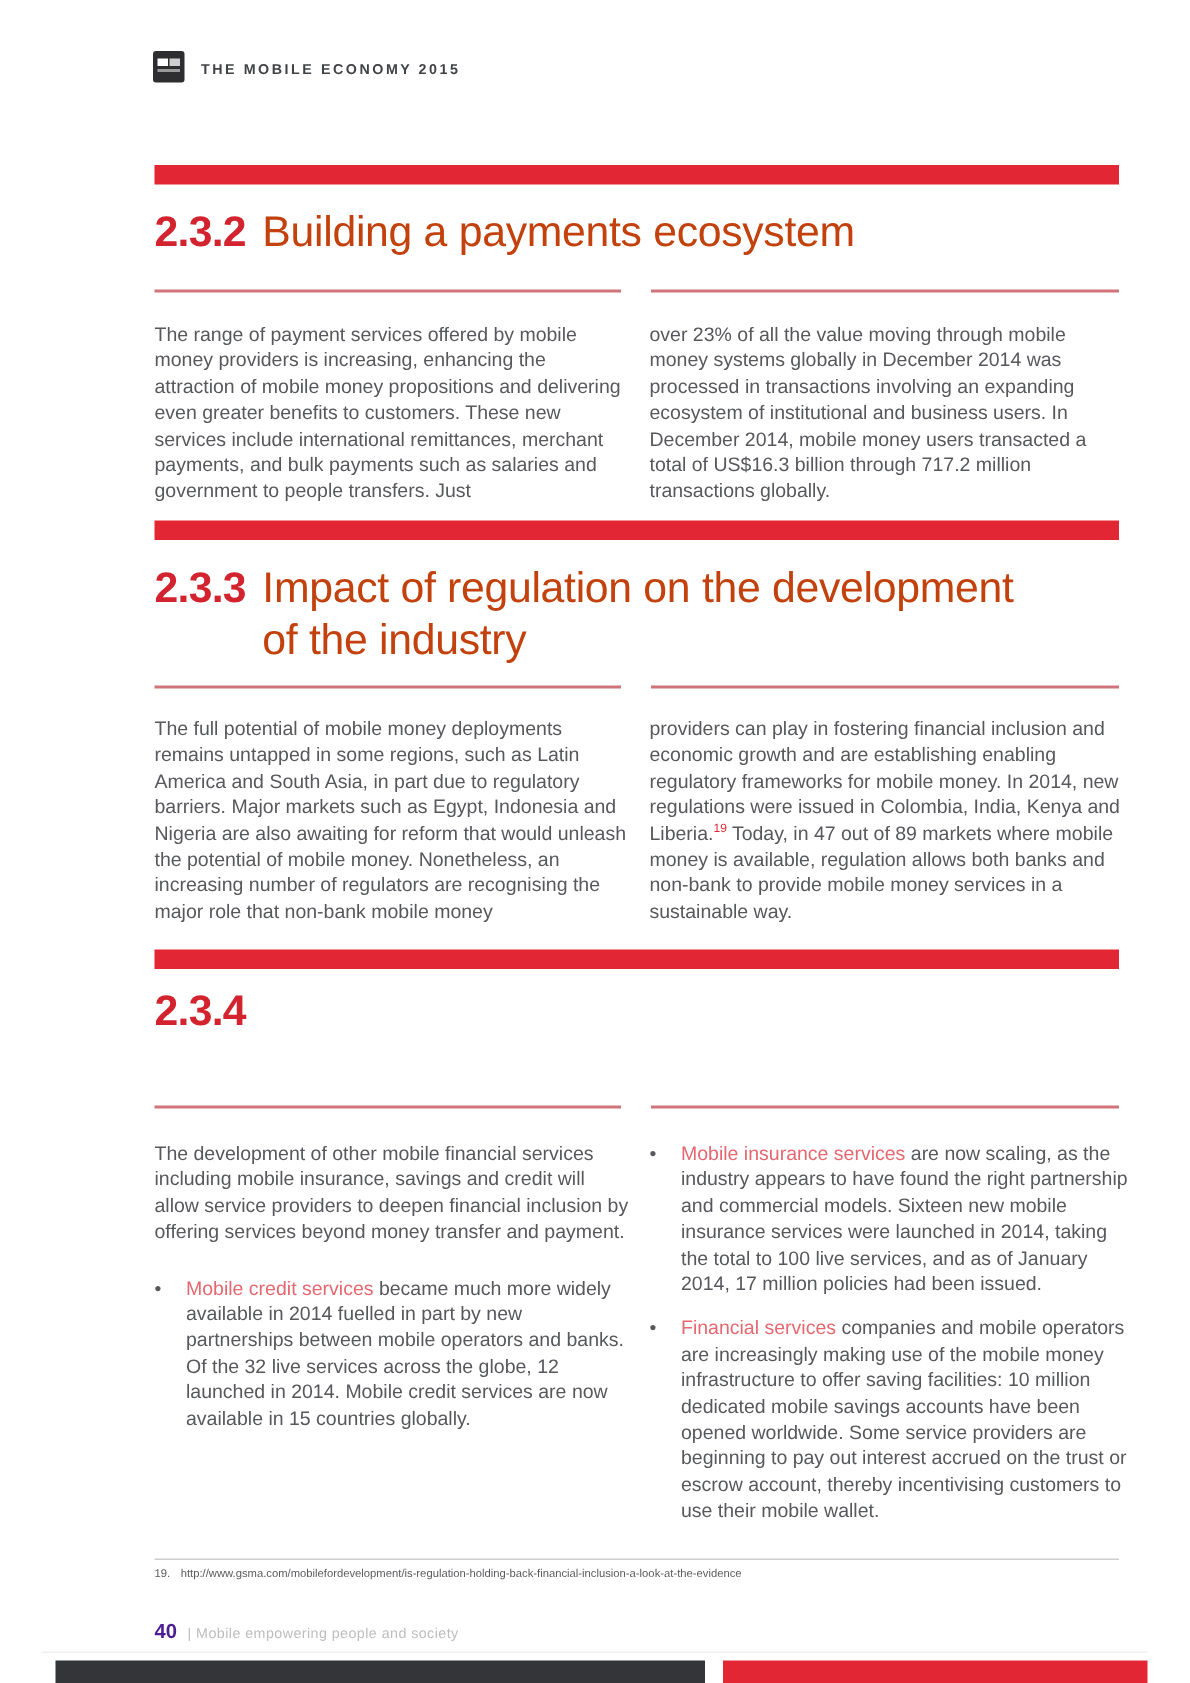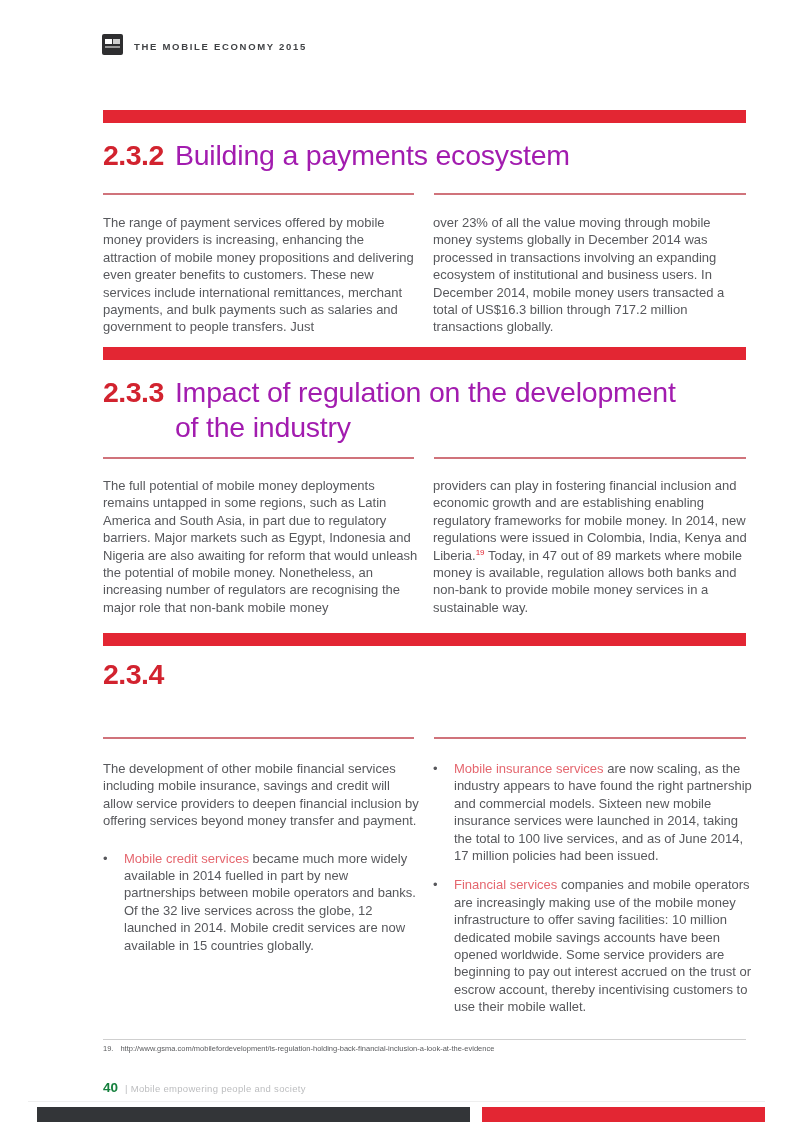--- a/index.html
+++ b/index.html
@@ -26,21 +26,21 @@
   .redbar { position: absolute; left: 75px; width: 643px; height: 13px; background: #e32633; }
   .bar-232 { top: 110px; }
   .bar-233 { top: 347px; }
   .bar-234 { top: 633px; }
   
   .sec-title { position: absolute; left: 75px; display: flex; gap: 11px; font-size: 28.5px; line-height: 35px; }
   .title-232 { top: 138px; }
   .title-233 { top: 375px; justify-content: center; }
   .title-234 { top: 657px; align-items: center; }
   .sec-num { font-weight: bold; color: #d2232f; letter-spacing: -0.5px; }
-  .sec-text { color: #a21caf; font-weight: 400; letter-spacing: -0.2px; }
+  .sec-text { color: #c2410c; font-weight: 400; letter-spacing: -0.2px; }
   
   .rule { position: absolute; height: 2px; background: #d0737b; }
   .rule-l { left: 75px; width: 311px; }
   .rule-r { left: 406px; width: 312px; }
   .rule-232 { top: 193px; }
   .rule-233 { top: 457px; }
   .rule-234 { top: 737px; }
   
   .col {
     position: absolute; width: 316px;
@@ -61,21 +61,21 @@
   .lead-red { color: #e5676f; }
   
   .fn-rule { position: absolute; left: 75px; top: 1039px; width: 643px; height: 1px; background: #cfcfcf; }
   .footnote {
     position: absolute; left: 75px; top: 1044px; width: 660px;
     font-size: 7.5px; color: #5a5b5e;
   }
   .footnote .fn-num { margin-right: 7px; text-align: right; }
   
   .footer { position: absolute; left: 75px; top: 1080px; display: flex; align-items: baseline; gap: 7px; }
-  .page-num { font-size: 13.5px; font-weight: bold; color: #15803d; }
+  .page-num { font-size: 13.5px; font-weight: bold; color: #4c1d95; }
   .footer-text { font-size: 9.5px; color: #bcbdbf; letter-spacing: 0.3px; }
   
   .bottom-hairline { position: absolute; left: 0; top: 1101px; width: 793px; height: 1px; background: #efefef; }
   .bottom-dark { position: absolute; left: 9px; top: 1107px; width: 433px; height: 15px; background: #333538; }
   .bottom-red  { position: absolute; left: 454px; top: 1107px; width: 339px; height: 15px; background: #e32633; }
 </style>
 </head>
 <body>
 
 <div class="page">
@@ -125,21 +125,21 @@
     <div>The development of other mobile financial services including mobile insurance, savings and credit will allow service providers to deepen financial inclusion by offering services beyond money transfer and payment.</div>
     <div class="bullet" style="margin-top:20px;">
       <span class="marker">•</span>
       <span class="btext"><span class="lead-red">Mobile credit services</span><span> became much more widely available in 2014 fuelled in part by new partnerships between mobile operators and banks. Of the 32 live services across the globe, 12 launched in 2014. Mobile credit services are now available in 15 countries globally.</span></span>
     </div>
   </div>
 
   <div class="col col-234-r">
     <div class="bullet">
       <span class="marker">•</span>
-      <span class="btext"><span class="lead-red">Mobile insurance services</span><span> are now scaling, as the industry appears to have found the right partnership and commercial models. Sixteen new mobile insurance services were launched in 2014, taking the total to 100 live services, and as of June 2014, 17 million policies had been issued.</span></span>
+      <span class="btext"><span class="lead-red">Mobile insurance services</span><span> are now scaling, as the industry appears to have found the right partnership and commercial models. Sixteen new mobile insurance services were launched in 2014, taking the total to 100 live services, and as of January 2014, 17 million policies had been issued.</span></span>
     </div>
     <div class="bullet">
       <span class="marker">•</span>
       <span class="btext"><span class="lead-red">Financial services</span><span> companies and mobile operators are increasingly making use of the mobile money infrastructure to offer saving facilities: 10 million dedicated mobile savings accounts have been opened worldwide. Some service providers are beginning to pay out interest accrued on the trust or escrow account, thereby incentivising customers to use their mobile wallet.</span></span>
     </div>
   </div>
 
   <div class="fn-rule"></div>
   <div class="footnote">
     <span class="fn-num">19.</span><span>http://www.gsma.com/mobilefordevelopment/is-regulation-holding-back-financial-inclusion-a-look-at-the-evidence</span>

